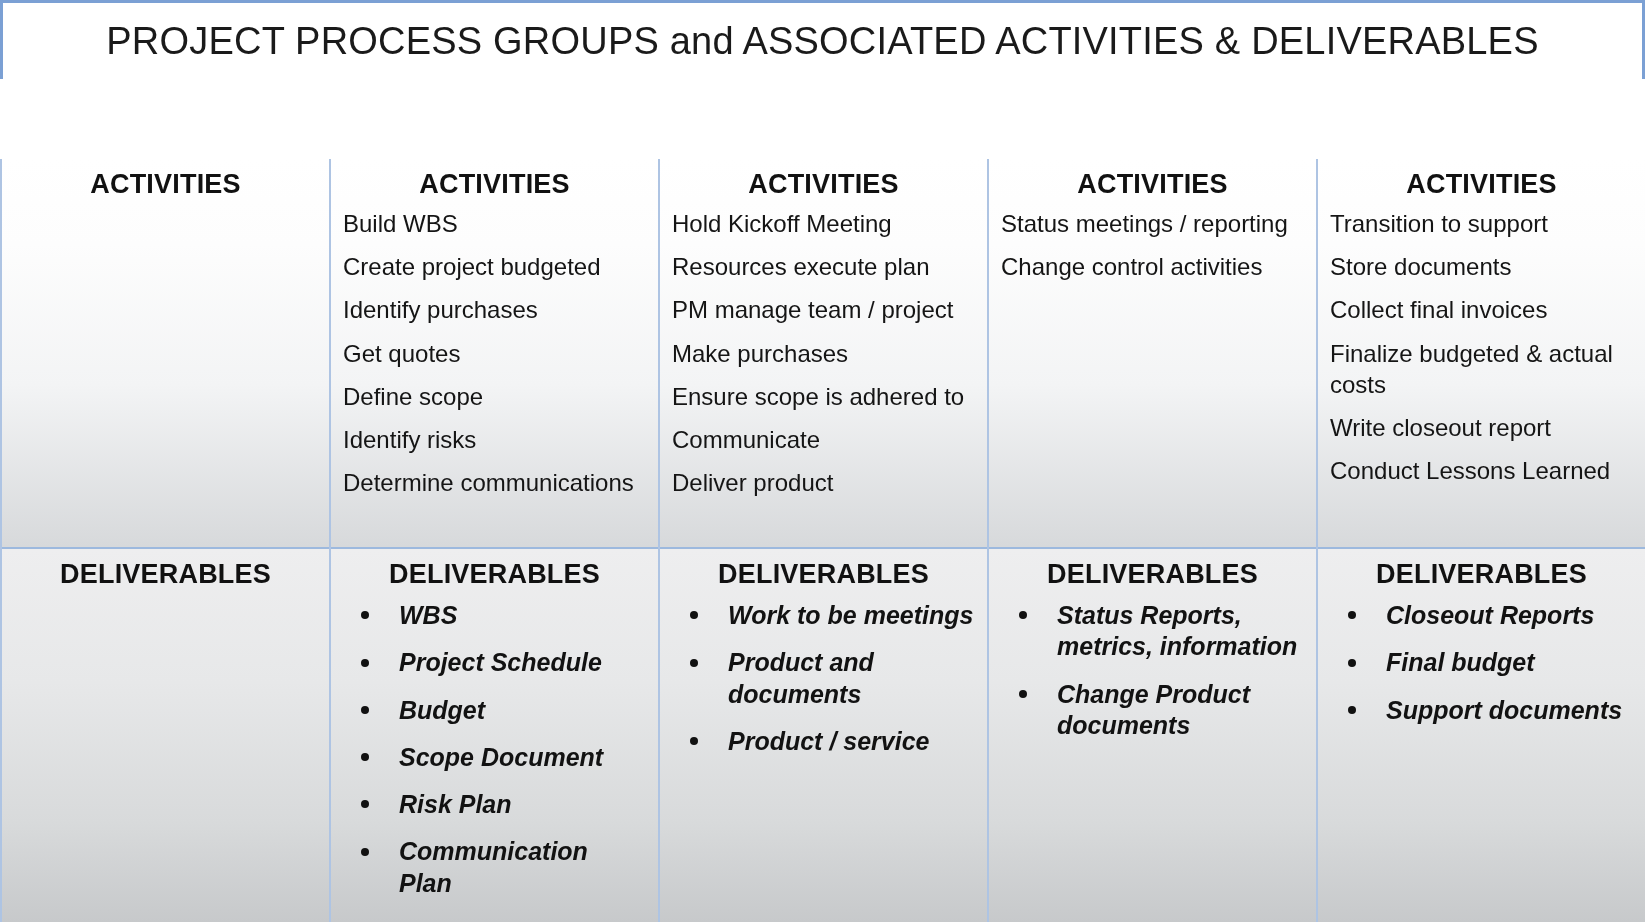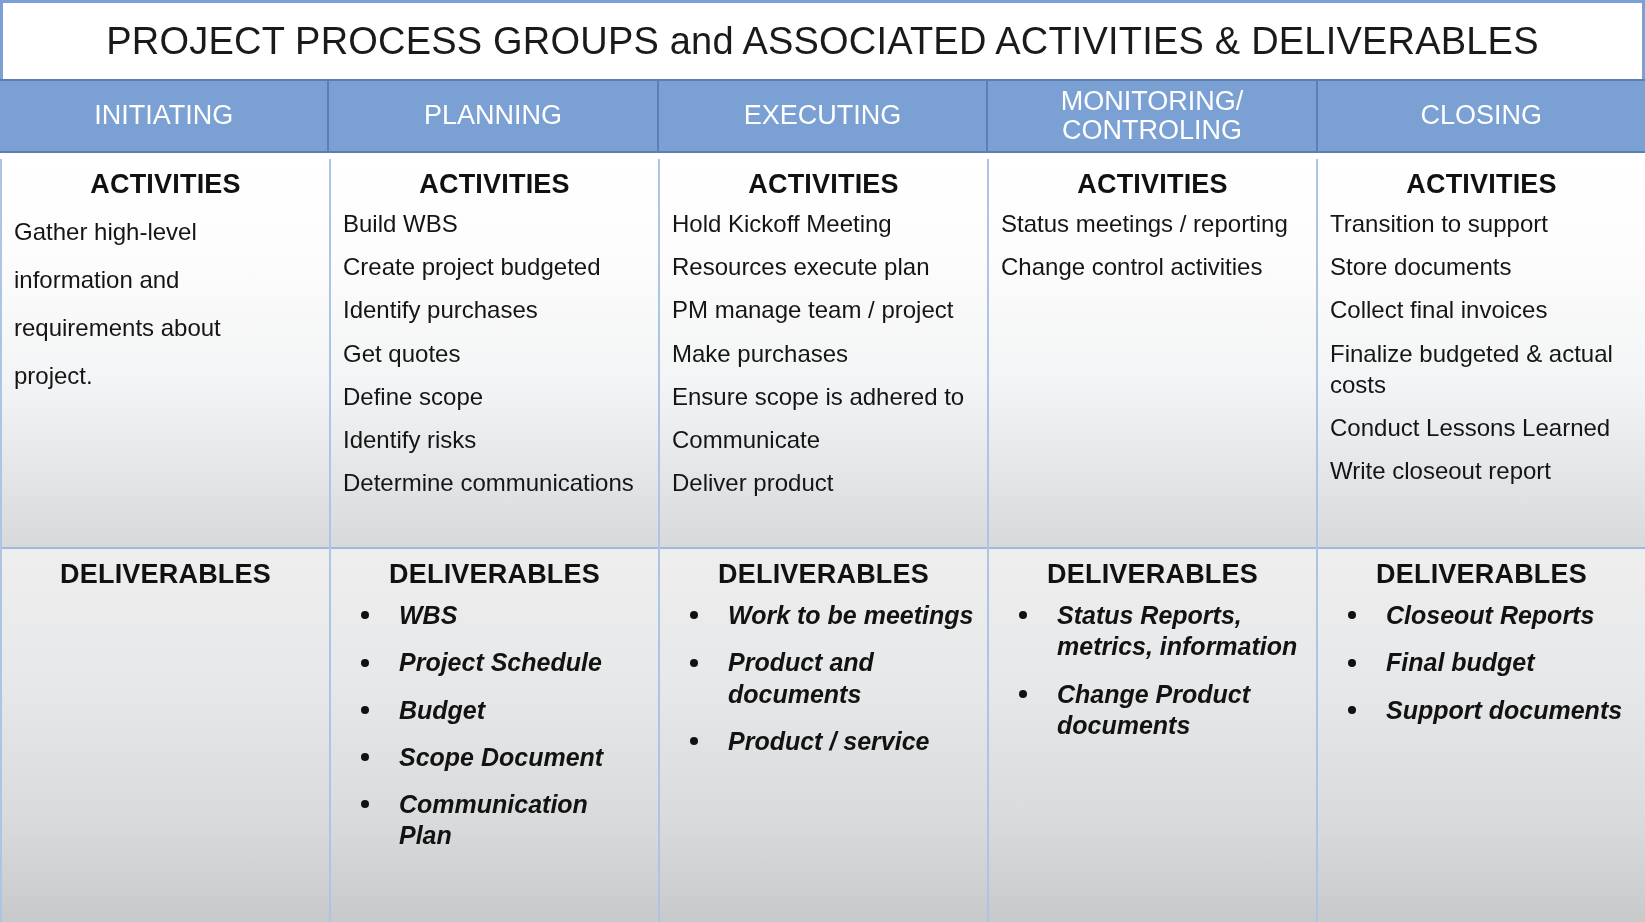--- a/index.html
+++ b/index.html
@@ -172,52 +172,26 @@
 </style>
 </head>
 <body>
 
 <div id="board">
 
   <div class="title-bar">
     <div class="title-text">PROJECT PROCESS GROUPS and ASSOCIATED ACTIVITIES &amp; DELIVERABLES</div>
   </div>
 
-  <div class="phase-band">
-    <div class="phase-cell">
-      <span class="lbl">INITIATING</span>
-    </div>
-    <div class="phase-cell">
-      <span class="lbl">PLANNING</span>
-    </div>
-    <div class="phase-cell">
-      <span class="lbl">EXECUTING</span>
-    </div>
-    <div class="phase-cell">
-      <span>
-        <span class="lbl">MONITORING/</span>
-        <span class="lbl">CONTROLING</span>
-      </span>
-    </div>
-    <div class="phase-cell">
-      <span class="lbl">CLOSING</span>
-    </div>
-  </div>
 
   <div class="grid">
 
     <div class="col">
       <div class="act-block">
         <div class="section-head">ACTIVITIES</div>
-        <ul class="act-list loose">
-          <li>Gather high-level</li>
-          <li>information and</li>
-          <li>requirements about</li>
-          <li>project.</li>
-        </ul>
       </div>
       <div class="del-block">
         <div class="section-head">DELIVERABLES</div>
       </div>
     </div>
 
     <div class="col">
       <div class="act-block">
         <div class="section-head">ACTIVITIES</div>
         <ul class="act-list">
@@ -230,20 +204,21 @@
           <li>Determine communications</li>
         </ul>
       </div>
       <div class="del-block">
         <div class="section-head">DELIVERABLES</div>
         <ul class="del-list">
           <li><span class="bullet"></span><span>WBS</span></li>
           <li><span class="bullet"></span><span>Project Schedule</span></li>
           <li><span class="bullet"></span><span>Budget</span></li>
           <li><span class="bullet"></span><span>Scope Document</span></li>
+          <li><span class="bullet"></span><span>Risk Plan</span></li>
           <li><span class="bullet"></span><span>Communication Plan</span></li>
         </ul>
       </div>
     </div>
 
     <div class="col">
       <div class="act-block">
         <div class="section-head">ACTIVITIES</div>
         <ul class="act-list">
           <li>Hold Kickoff Meeting</li>
@@ -283,22 +258,22 @@
     </div>
 
     <div class="col">
       <div class="act-block">
         <div class="section-head">ACTIVITIES</div>
         <ul class="act-list">
           <li>Transition to support</li>
           <li>Store documents</li>
           <li>Collect final invoices</li>
           <li>Finalize budgeted &amp; actual costs</li>
+          <li>Write closeout report</li>
           <li>Conduct Lessons Learned</li>
-          <li>Write closeout report</li>
         </ul>
       </div>
       <div class="del-block">
         <div class="section-head">DELIVERABLES</div>
         <ul class="del-list">
           <li><span class="bullet"></span><span>Closeout Reports</span></li>
           <li><span class="bullet"></span><span>Final budget</span></li>
           <li><span class="bullet"></span><span>Support documents</span></li>
         </ul>
       </div>

